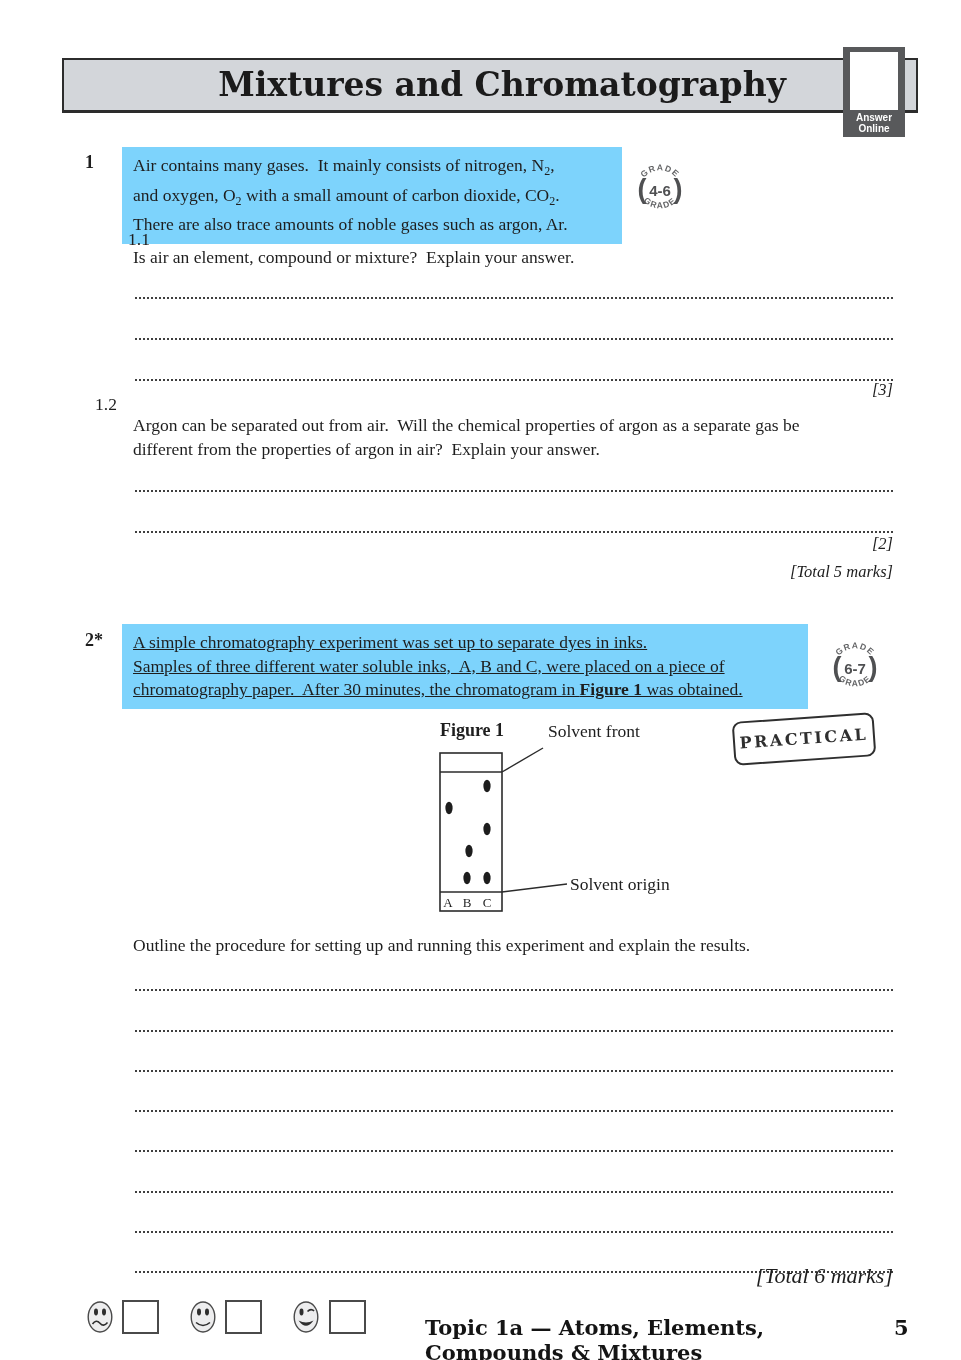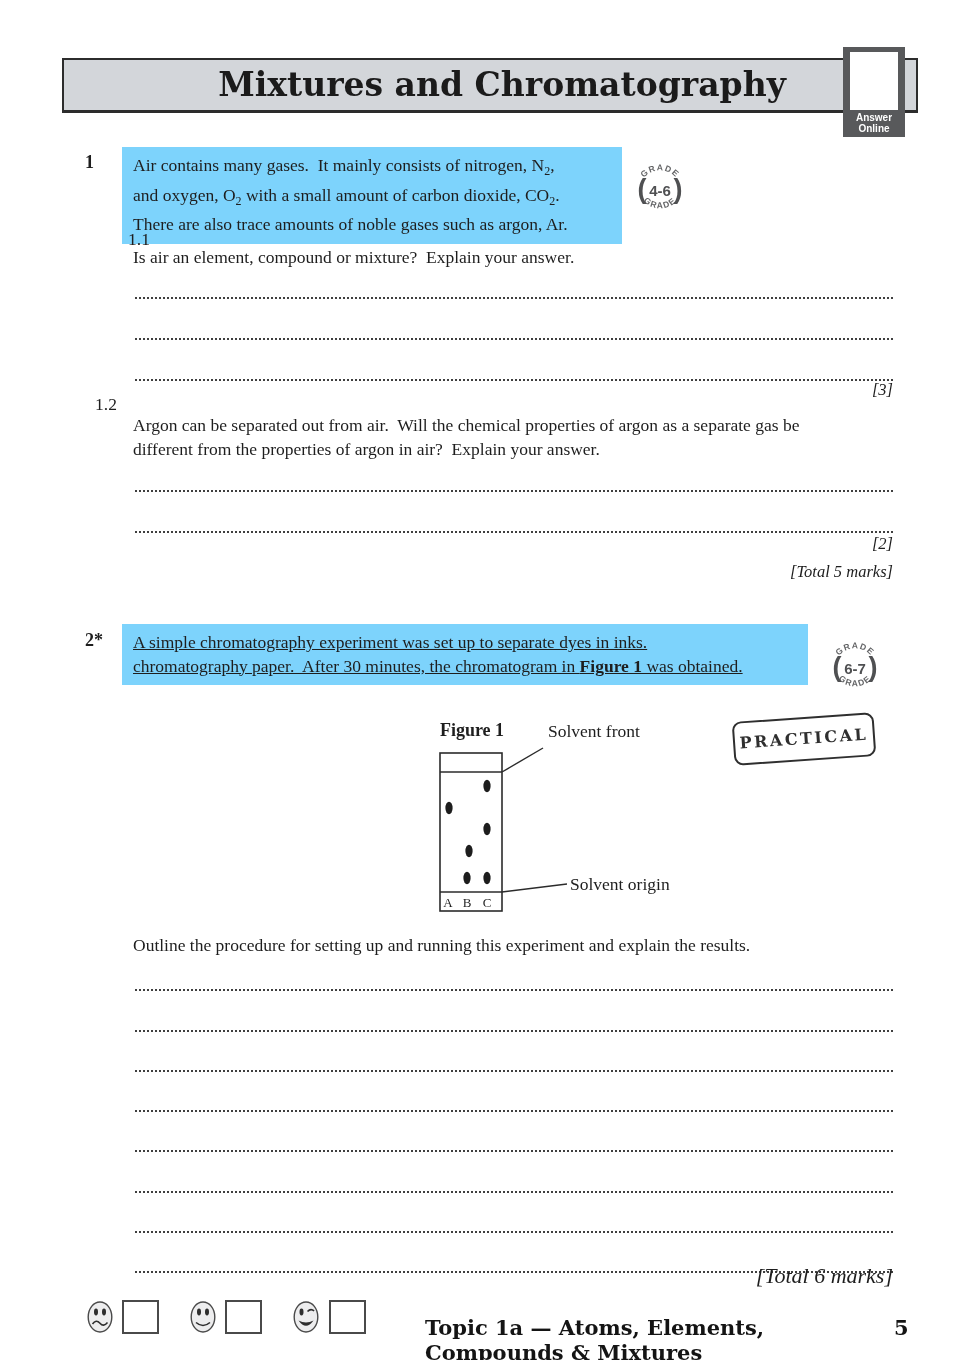--- a/index.html
+++ b/index.html
@@ -119,20 +119,21 @@
   <div class="abs answers-2" style="left:135px; top:451px; width:758px;">
       <div class="dotline"></div>
       <div class="dotline"></div>
     </div>
   <div class="abs marks" style="right:68px; top:534px; width:200px;">[2]</div>
   <div class="abs marks" style="right:68px; top:562px; width:260px;">[Total 5 marks]</div>
 
   <div class="abs q-num" style="left:85px; top:630px;">2*</div>
   <div class="abs shaded" style="left:122px; top:624px; width:675px;text-decoration:underline;">
     <div>A simple chromatography experiment was set up to separate dyes in inks.</div>
+    <div>Samples of three different water soluble inks,&nbsp; A, B and C, were placed on a piece of</div>
     <div><span>chromatography paper.&nbsp; After 30 minutes, the chromatogram in </span><b>Figure 1</b><span> was obtained.</span></div>
   </div>
 
   <div class="abs grade-badge" style="left:825px; top:636px;">
     <svg width="60" height="60" viewBox="0 0 60 60">
       <defs>
         <path id="gb2top" d="M 10,27 A 21,21 0 0 1 50,27" fill="none"></path>
         <path id="gb2bot" d="M 8,34 A 23,23 0 0 0 52,34" fill="none"></path>
       </defs>
       <text font-family="Liberation Sans,sans-serif" font-size="8.5" font-weight="bold" fill="#636466" letter-spacing="1.2" text-anchor="middle">

